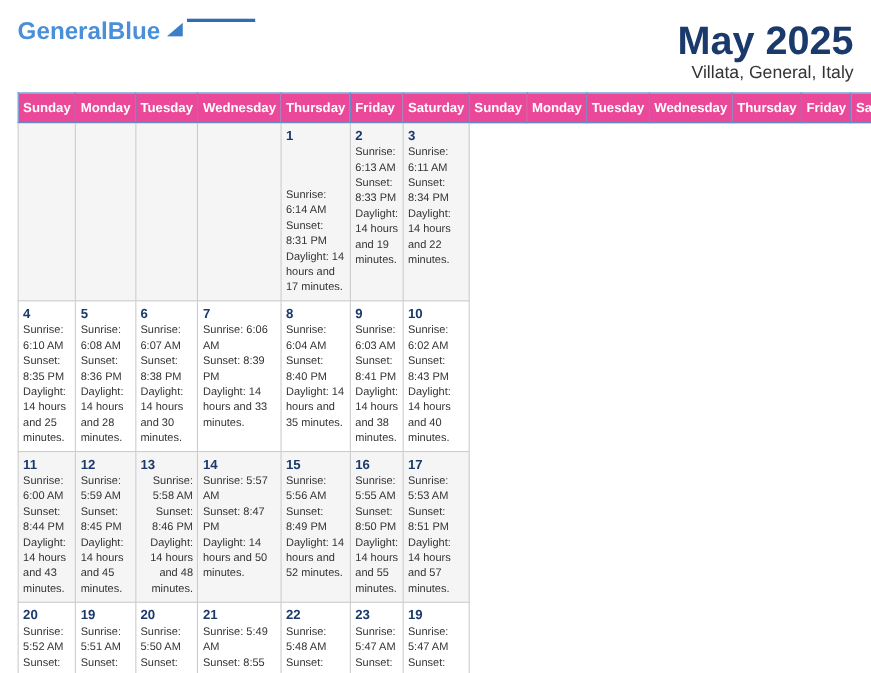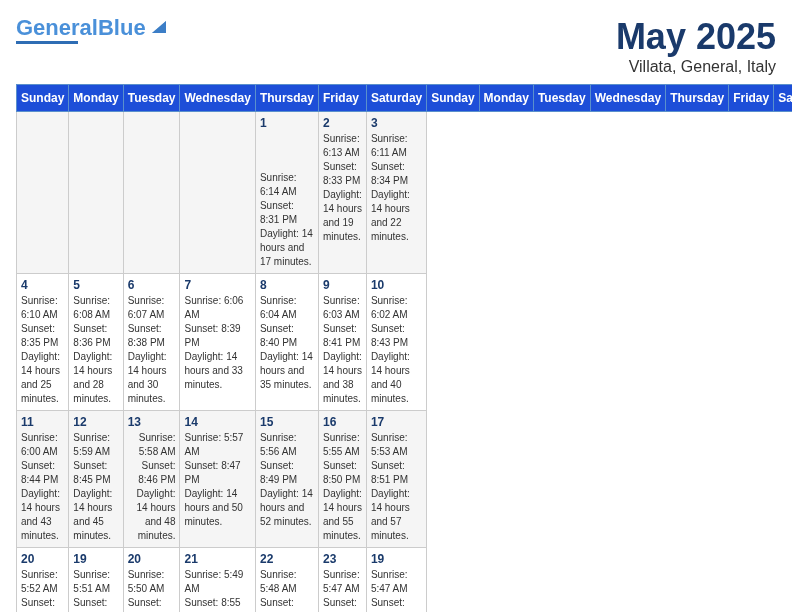--- a/index.html
+++ b/index.html
@@ -11,21 +11,21 @@
       padding: 16px;
     }
     .header {
       display: flex;
       justify-content: space-between;
       align-items: flex-start;
       margin-bottom: 8px;
     }
     .logo {
       display: flex;
-      flex-direction: column;
+      flex-direction: row;
       align-items: flex-start;
     }
     .logo-text {
       font-size: 22px;
       font-weight: bold;
       color: #1a3a6b;
       line-height: 1.1;
     }
     .logo-text span {
       color: #4a90d9;
@@ -41,21 +41,21 @@
     .subtitle {
       font-size: 16px;
       color: #333;
     }
     table {
       width: 100%;
       border-collapse: collapse;
       font-size: 10.5px;
     }
     thead tr th {
-      background: #1d4ed8;
+      background: #ec4899;
       color: #fff;
       padding: 6px 4px;
       text-align: left;
       font-size: 12px;
       border: 1px solid #5a90cc;
     }
     tbody tr td {
       border: 1px solid #ccc;
       vertical-align: top;
       padding: 4px 4px;

